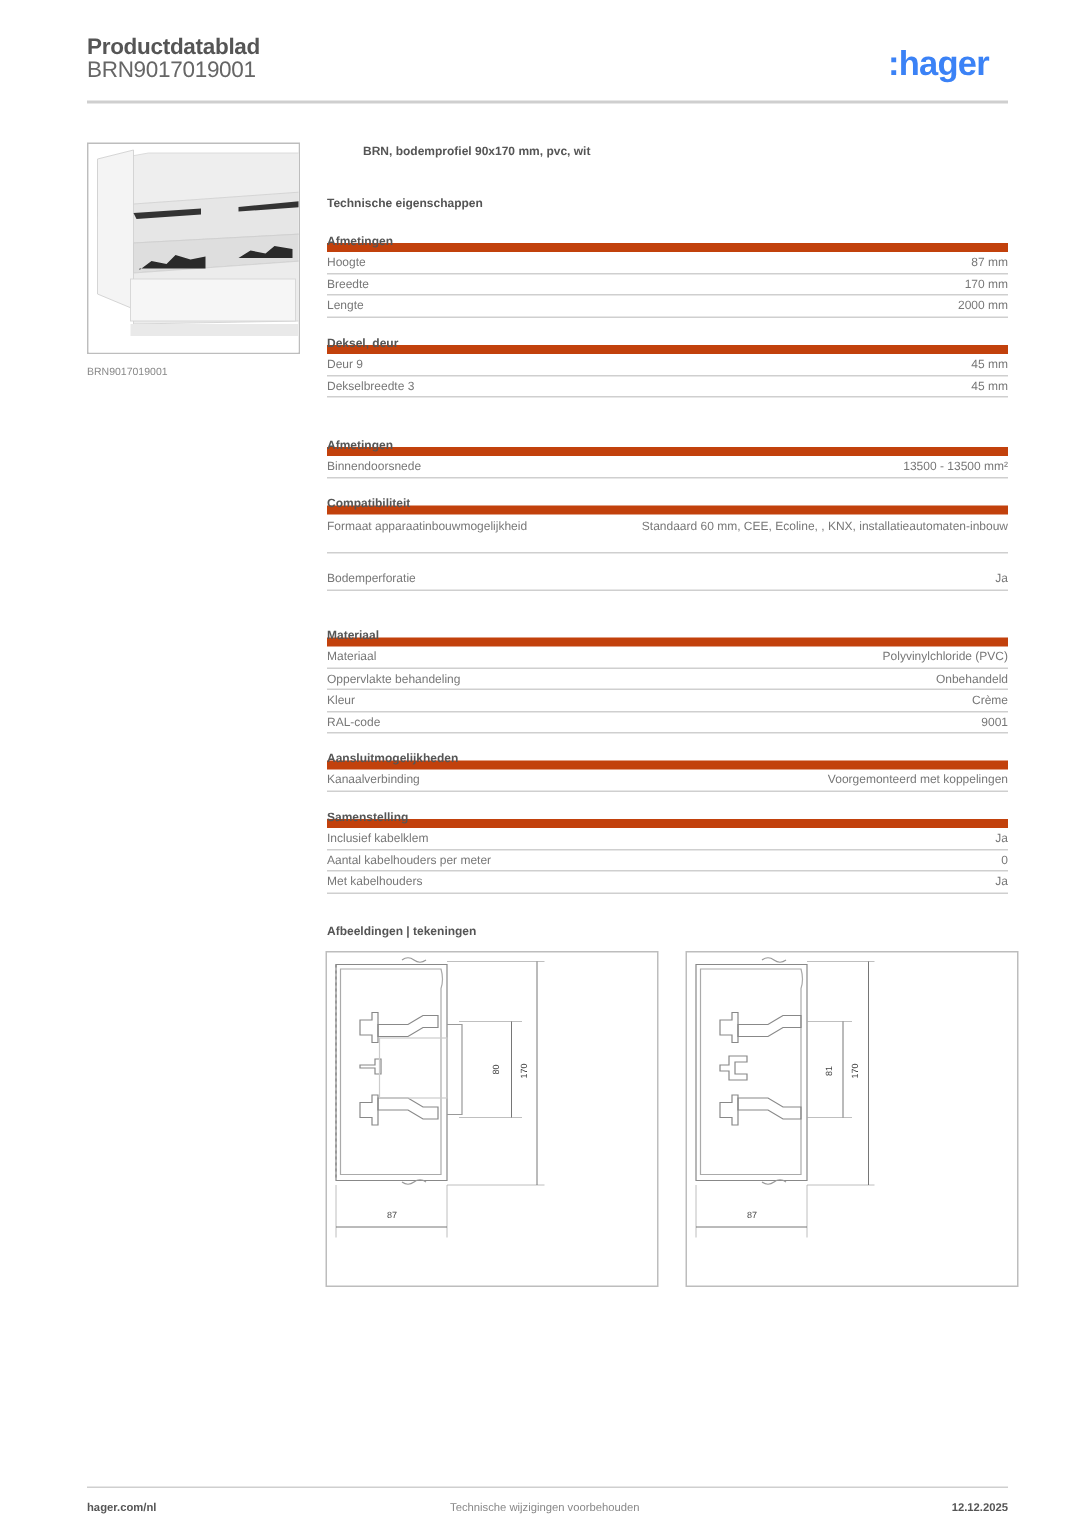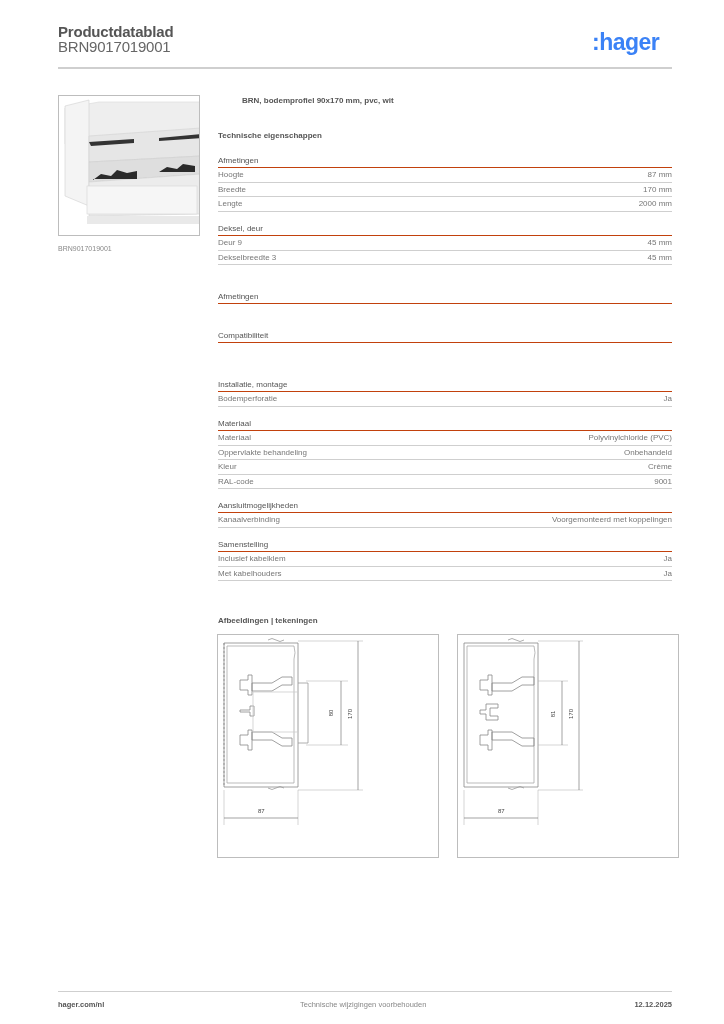--- a/index.html
+++ b/index.html
@@ -11,21 +11,21 @@
   .logo { position: absolute; left: 592px; top: 29px; font-size: 23px; font-weight: bold; color: #3b82f6; letter-spacing: -0.5px; }
   .header-rule { position: absolute; left: 58px; top: 67px; width: 614px; height: 2px; background: #cfcfcf; }
 
   .photo-frame { position: absolute; left: 58px; top: 95px; width: 142px; height: 141px; border: 1px solid #bdbdbd; background: #fff; overflow: hidden; }
   .photo-caption { position: absolute; left: 58px; top: 245px; font-size: 7px; color: #888; }
 
   .product-desc { position: absolute; left: 218px; top: 96px; font-size: 8px; font-weight: bold; color: #555; padding-left: 24px; }
   .tech-title { position: absolute; left: 218px; top: 131px; font-size: 8px; font-weight: bold; color: #555; }
 
   .section { position: absolute; left: 218px; width: 454px; }
-  .section-title { font-size: 8px; font-weight: normal; color: #555; height: 13px; line-height: 12px; border-bottom: 1px solid #c2410c; }
+  .section-title { font-size: 8px; font-weight: bold; color: #555; height: 13px; line-height: 12px; border-bottom: 6px solid #c2410c; }
   .row { display: flex; justify-content: space-between; font-size: 8px; color: #777; border-bottom: 1px solid #cfcfcf; height: 14.5px; line-height: 14px; }
   .row .v { text-align: right; }
   .row.tall { height: 26px; line-height: 11px; padding-top: 2px; }
   .row.tall .v { width: 280px; }
 
   .drawings-title { position: absolute; left: 218px; top: 616px; font-size: 8px; font-weight: bold; color: #555; }
   .drawing { position: absolute; top: 634px; width: 222px; height: 224px; border: 1px solid #bdbdbd; background: #fff; }
   .drawing svg { position: absolute; left: 0; top: 0; }
 
   .footer-rule { position: absolute; left: 58px; top: 991px; width: 614px; height: 1px; background: #cfcfcf; }
@@ -87,28 +87,35 @@
       <span class="v">45 mm</span>
     </div>
   <div class="row">
       <span>Dekselbreedte 3</span>
       <span class="v">45 mm</span>
     </div>
 </div>
 
 <div class="section" style="top:291px;">
   <div class="section-title">Afmetingen</div>
+  <div class="row">
+      <span>Binnendoorsnede</span>
+      <span class="v">13500 - 13500 mm²</span>
+    </div>
 </div>
 
 <div class="section" style="top:330px;">
   <div class="section-title">Compatibiliteit</div>
+  <div class="row tall">
+      <span>Formaat apparaatinbouwmogelijkheid</span>
+      <span class="v">Standaard 60 mm, CEE, Ecoline, , KNX, installatieautomaten-inbouw</span>
+    </div>
 </div>
 
 <div class="section" style="top:379px;">
-  <div class="section-title">Installatie, montage</div>
   <div class="row">
       <span>Bodemperforatie</span>
       <span class="v">Ja</span>
     </div>
 </div>
 
 <div class="section" style="top:418px;">
   <div class="section-title">Materiaal</div>
   <div class="row">
       <span>Materiaal</span>
@@ -134,20 +141,24 @@
       <span>Kanaalverbinding</span>
       <span class="v">Voorgemonteerd met koppelingen</span>
     </div>
 </div>
 
 <div class="section" style="top:539px;">
   <div class="section-title">Samenstelling</div>
   <div class="row">
       <span>Inclusief kabelklem</span>
       <span class="v">Ja</span>
+    </div>
+  <div class="row">
+      <span>Aantal kabelhouders per meter</span>
+      <span class="v">0</span>
     </div>
   <div class="row">
       <span>Met kabelhouders</span>
       <span class="v">Ja</span>
     </div>
 </div>
 
 <div class="drawings-title">Afbeeldingen | tekeningen</div>
 
 <div class="drawing" style="left:217px;">

